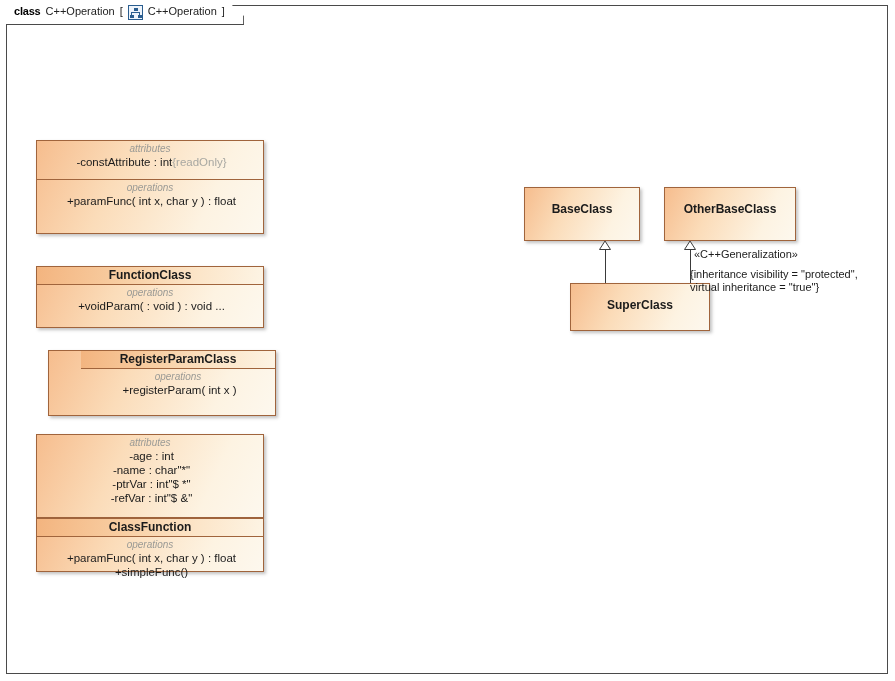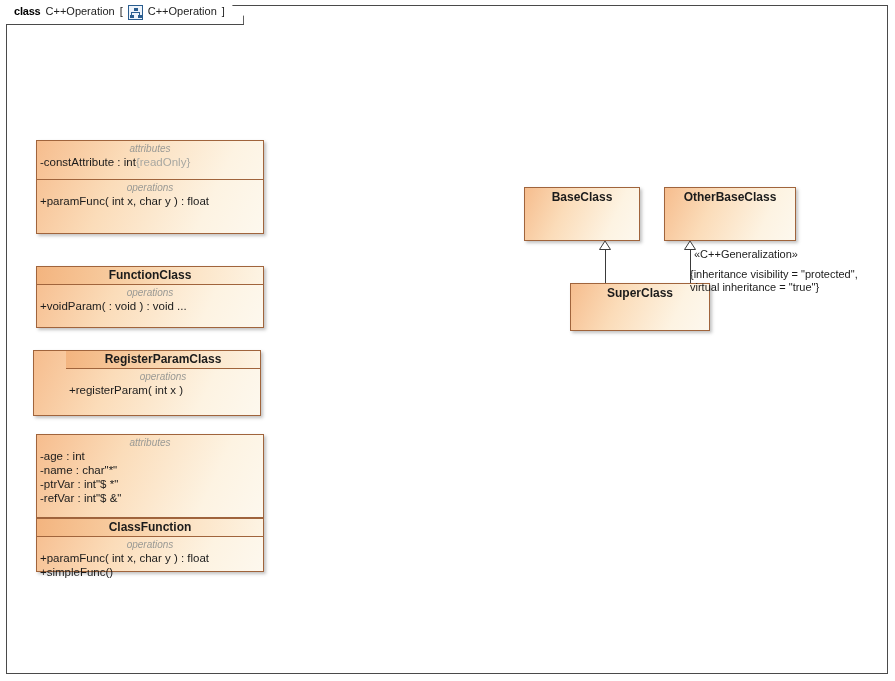--- a/index.html
+++ b/index.html
@@ -102,41 +102,42 @@
     border-bottom: 1px solid #a0643c;
     background: linear-gradient(100deg, #f3b47f 0%, #f8cfa4 40%, #fce5c8 70%, #fdf4e4 100%);
     white-space: nowrap;
     overflow: hidden;
   }
   .uml-class.plain .cls-name {
     border-bottom: none;
     background: none;
     height: 18px;
     line-height: 18px;
-    padding-top: 0;
+    padding-top: 12px;
   }
   .cls-section {
     border-bottom: 1px solid #a0643c;
     padding: 0 0 2px 0;
   }
   .cls-section.last { border-bottom: none; }
   .sect-label {
     text-align: center;
     font-style: italic;
     font-size: 10px;
     color: #9a9a95;
     line-height: 13px;
     padding-top: 1px;
   }
   .feature {
     font-size: 11.5px;
     color: #1b1b1b;
     line-height: 14px;
     padding-left: 3px;
     white-space: nowrap;
+    text-align: center;
   }
   .feature .dim { color: #a8a8a2; }
 
   
   .conn-line {
     position: absolute;
     background: #3a3a3a;
     width: 1px;
   }
   .arrow-outline {
@@ -179,21 +180,21 @@
 </div>
 
 <div class="uml-class" style="left:36px; top:266px; width:228px; height:62px;">
   <div class="cls-name">FunctionClass</div>
   <div class="cls-section last" style="height:44px;">
     <div class="sect-label">operations</div>
     <div class="feature"><span>+voidParam(  : void ) : void ...</span></div>
   </div>
 </div>
 
-<div class="uml-class" style="left:33px; top:350px; width:228px; height:66px;padding-left:32px;">
+<div class="uml-class" style="left:48px; top:350px; width:228px; height:66px;padding-left:32px;">
   <div class="cls-name">RegisterParamClass</div>
   <div class="cls-section last" style="height:48px;">
     <div class="sect-label">operations</div>
     <div class="feature"><span>+registerParam( int x )</span></div>
   </div>
 </div>
 
 <div class="uml-class" style="left:36px; top:434px; width:228px; height:84px;">
   <div class="cls-section last" style="height:66px;">
     <div class="sect-label">attributes</div>

